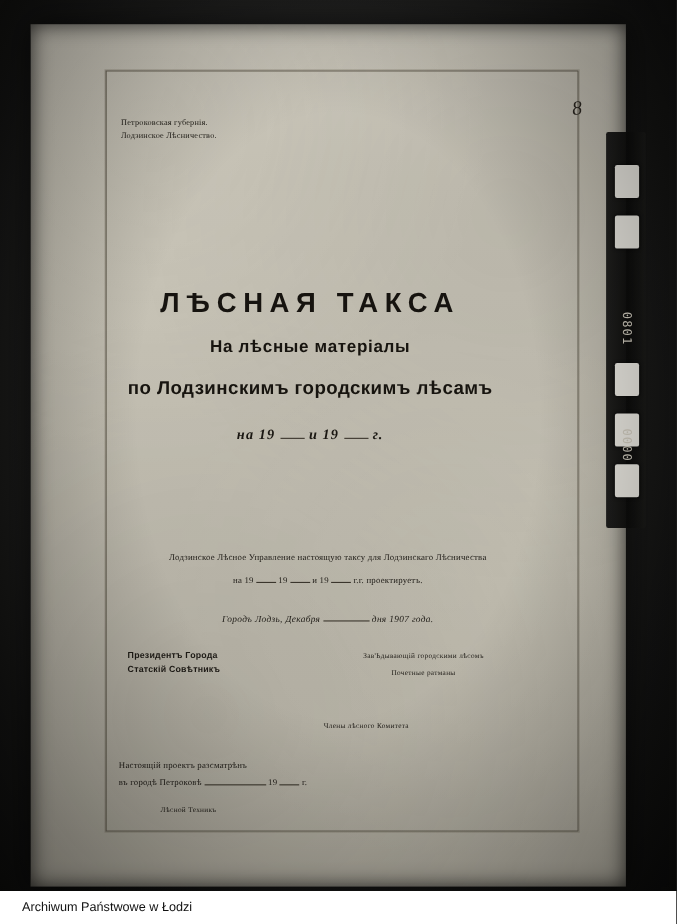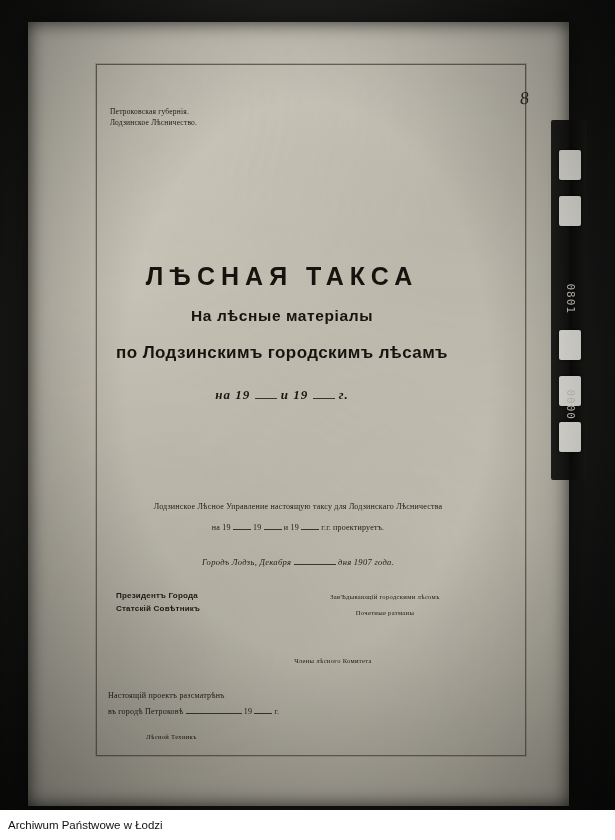--- a/index.html
+++ b/index.html
@@ -227,21 +227,21 @@
     position: absolute;
     left: 0; bottom: 0;
     width: 615px;
     height: 30px;
     background: #ffffff;
     color: #111;
     font-family: "Liberation Sans", sans-serif;
     font-size: 11.5px;
     display: flex;
     align-items: center;
-    padding-left: 8px;
+    padding-left: 20px;
     box-sizing: border-box;
   }
 
   
   #vignette {
     position: absolute;
     inset: 0;
     pointer-events: none;
     background: radial-gradient(ellipse at 50% 45%, rgba(0,0,0,0) 42%, rgba(0,0,0,0.45) 100%);
   }

